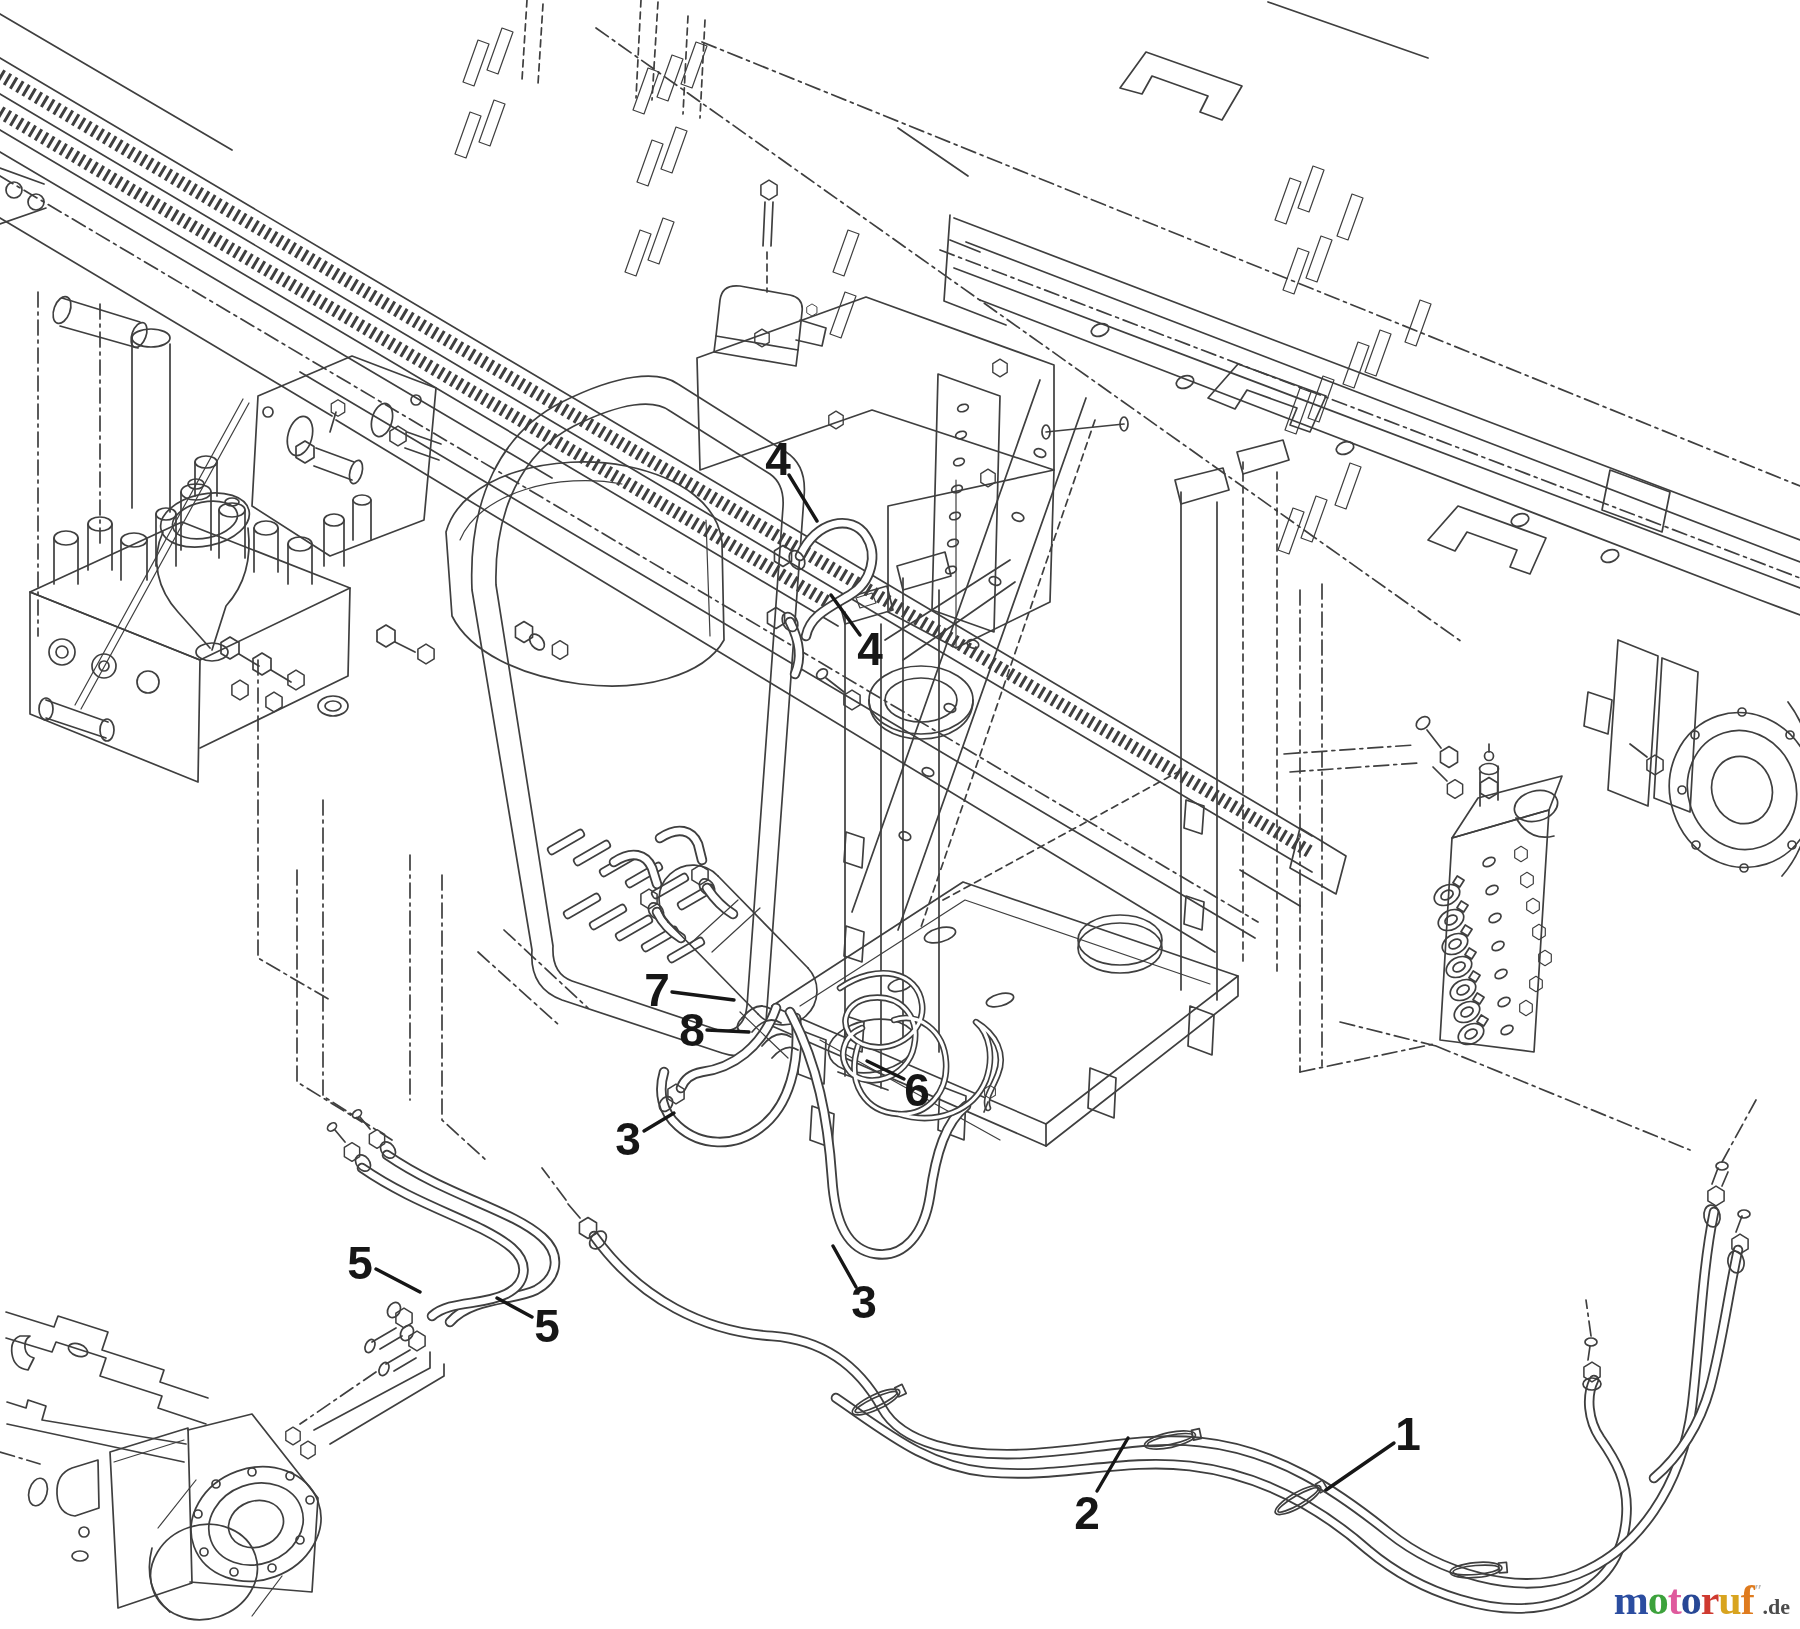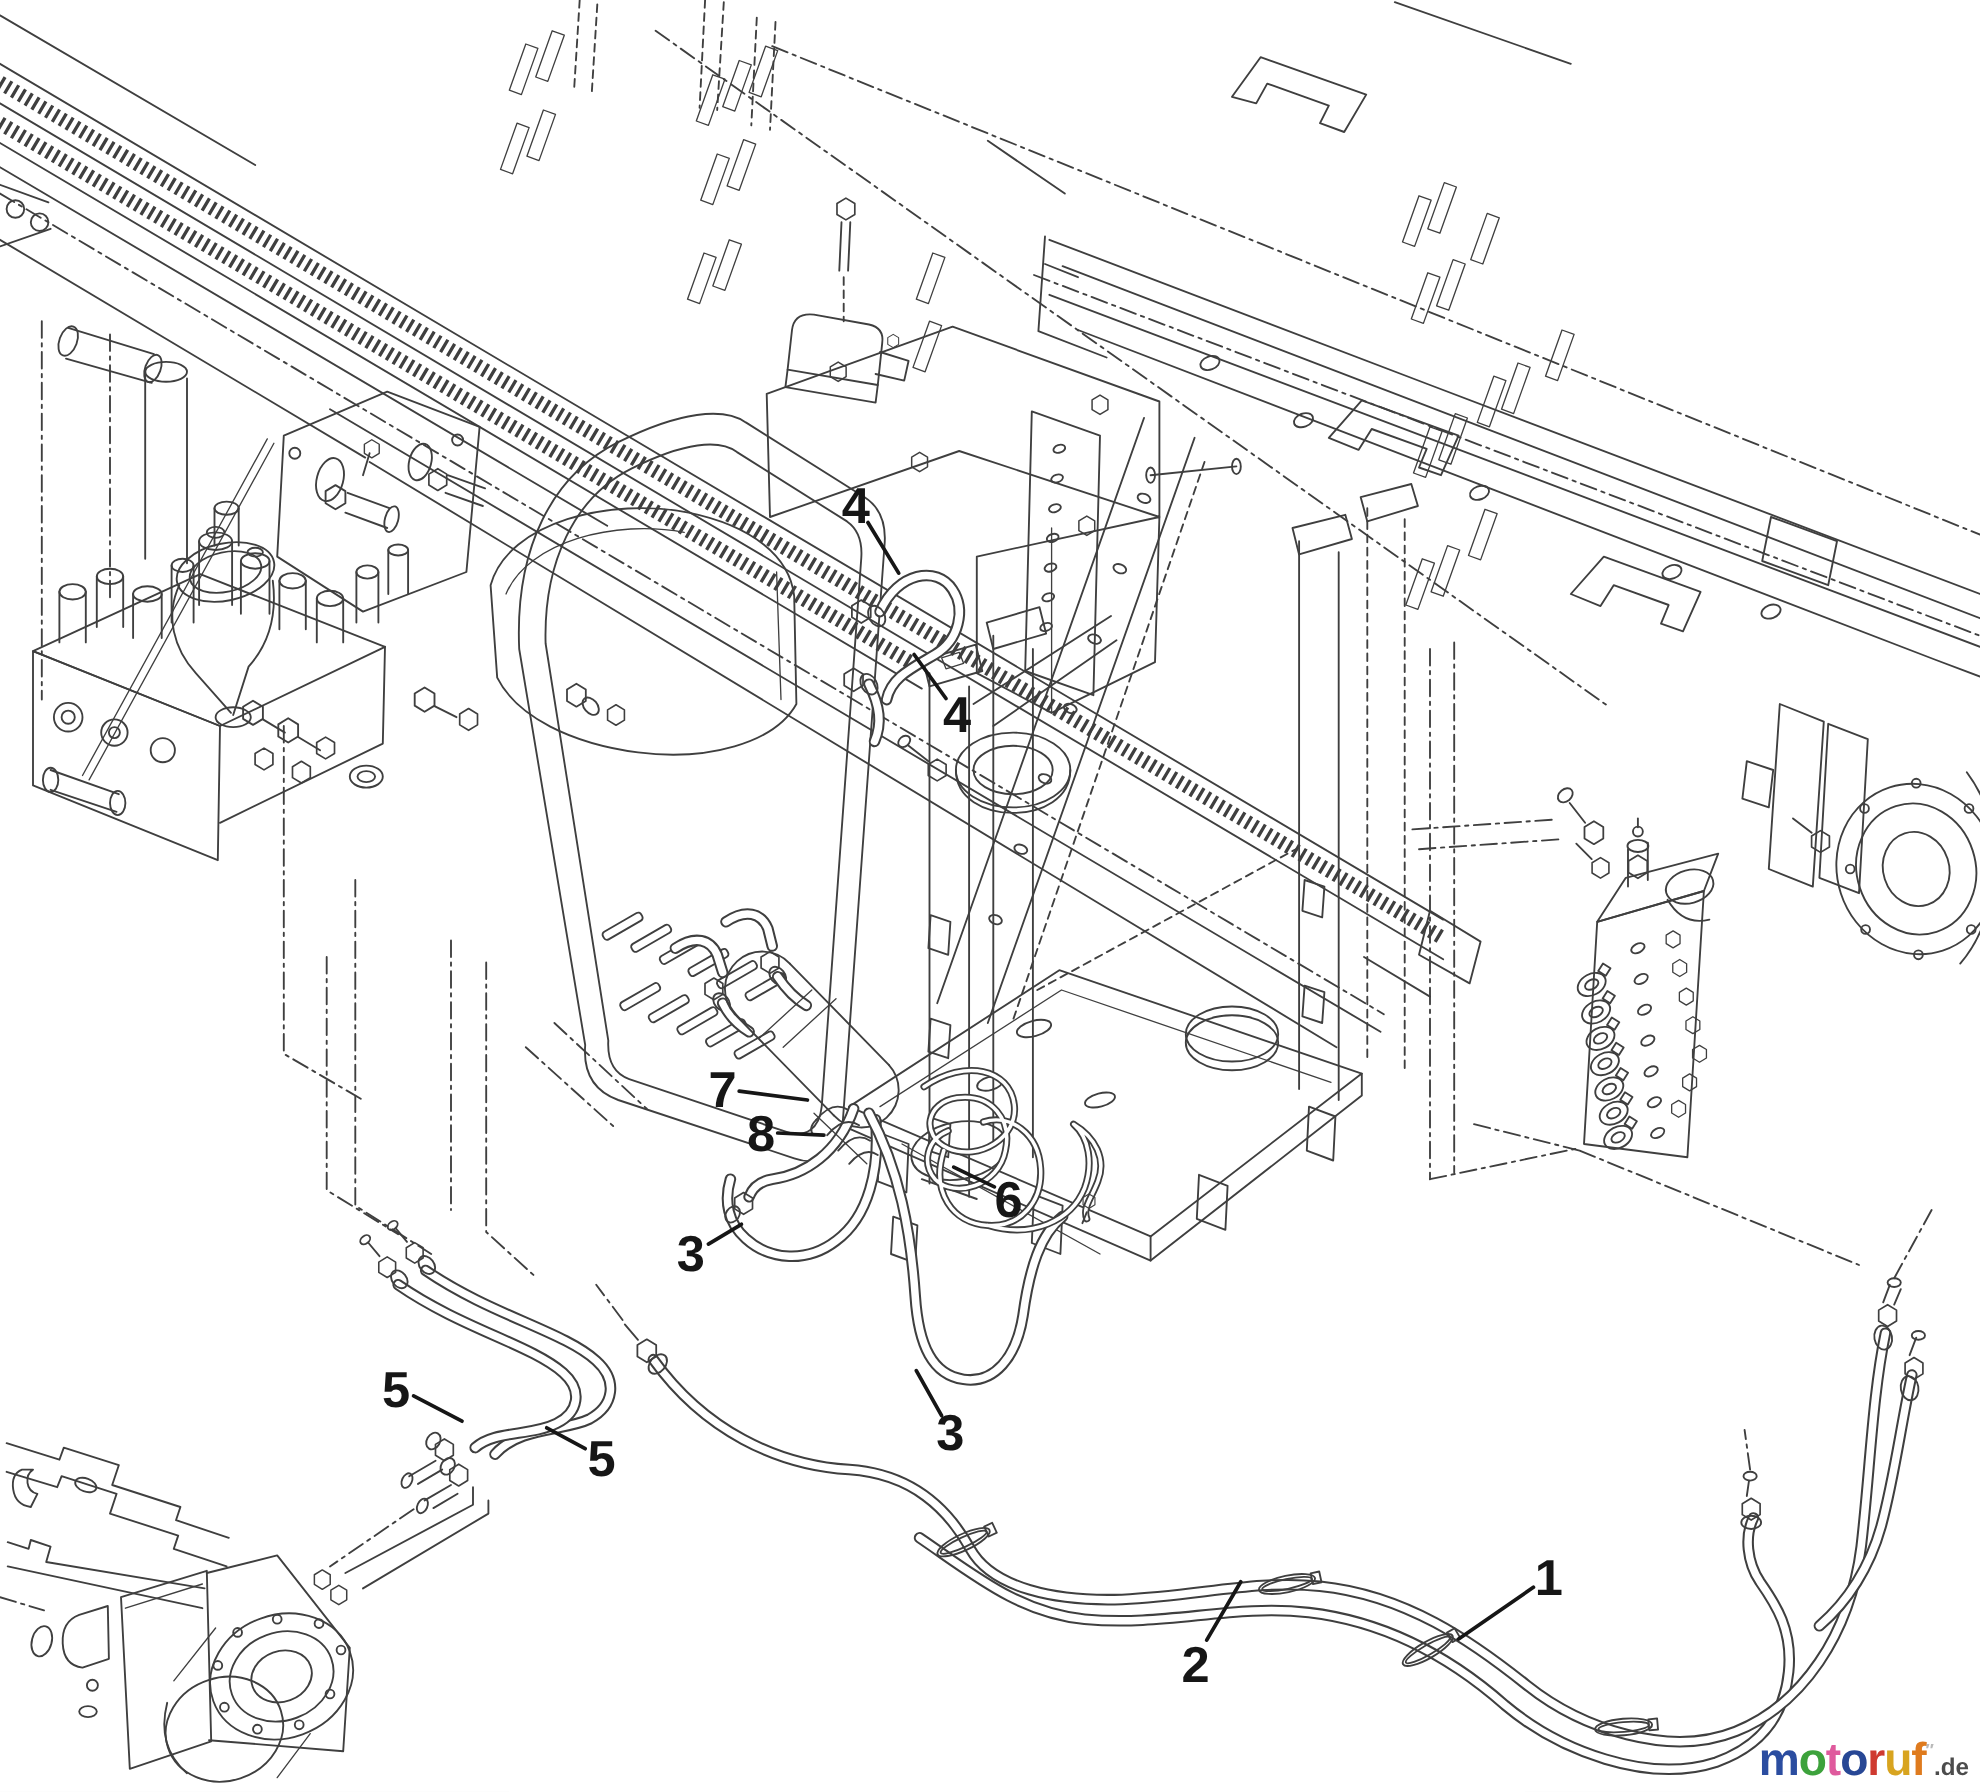--- a/index.html
+++ b/index.html
@@ -11,21 +11,21 @@
   .dd{stroke-dasharray:15 5 3 5}
   .dsh{stroke-dasharray:7 5}
   .teeth{stroke-width:13;stroke-dasharray:3 4.2;stroke-linecap:butt}
   .tube{stroke-width:10.5}
   .core{stroke:#fff;stroke-width:6.8}
   .t6{stroke-width:6.5}
   .t6c{stroke:#fff;stroke-width:3.2}
   .leader{stroke:#161616;stroke-width:3.4}
   .callout-num{font:600 46px "Liberation Sans",sans-serif;fill:#161616;stroke:none;
                text-anchor:middle;dominant-baseline:central}
-  .logo{position:absolute;right:10px;bottom:8px;font-family:Liberation Sans, sans-serif;
+  .logo{position:absolute;right:10px;bottom:8px;font-family:Liberation Serif, serif;
         font-weight:700;font-size:42px;letter-spacing:-1px;line-height:1;user-select:none}
   .logo .de{font-size:22px;letter-spacing:0}
   .logo .tick{font-size:16px;vertical-align:18px;letter-spacing:0}
 </style>
 </head>
 <body>
 
 <div class="stage">
 <svg id="diagram-svg" width="1800" height="1629" viewBox="0 0 1800 1629">
 <defs>

